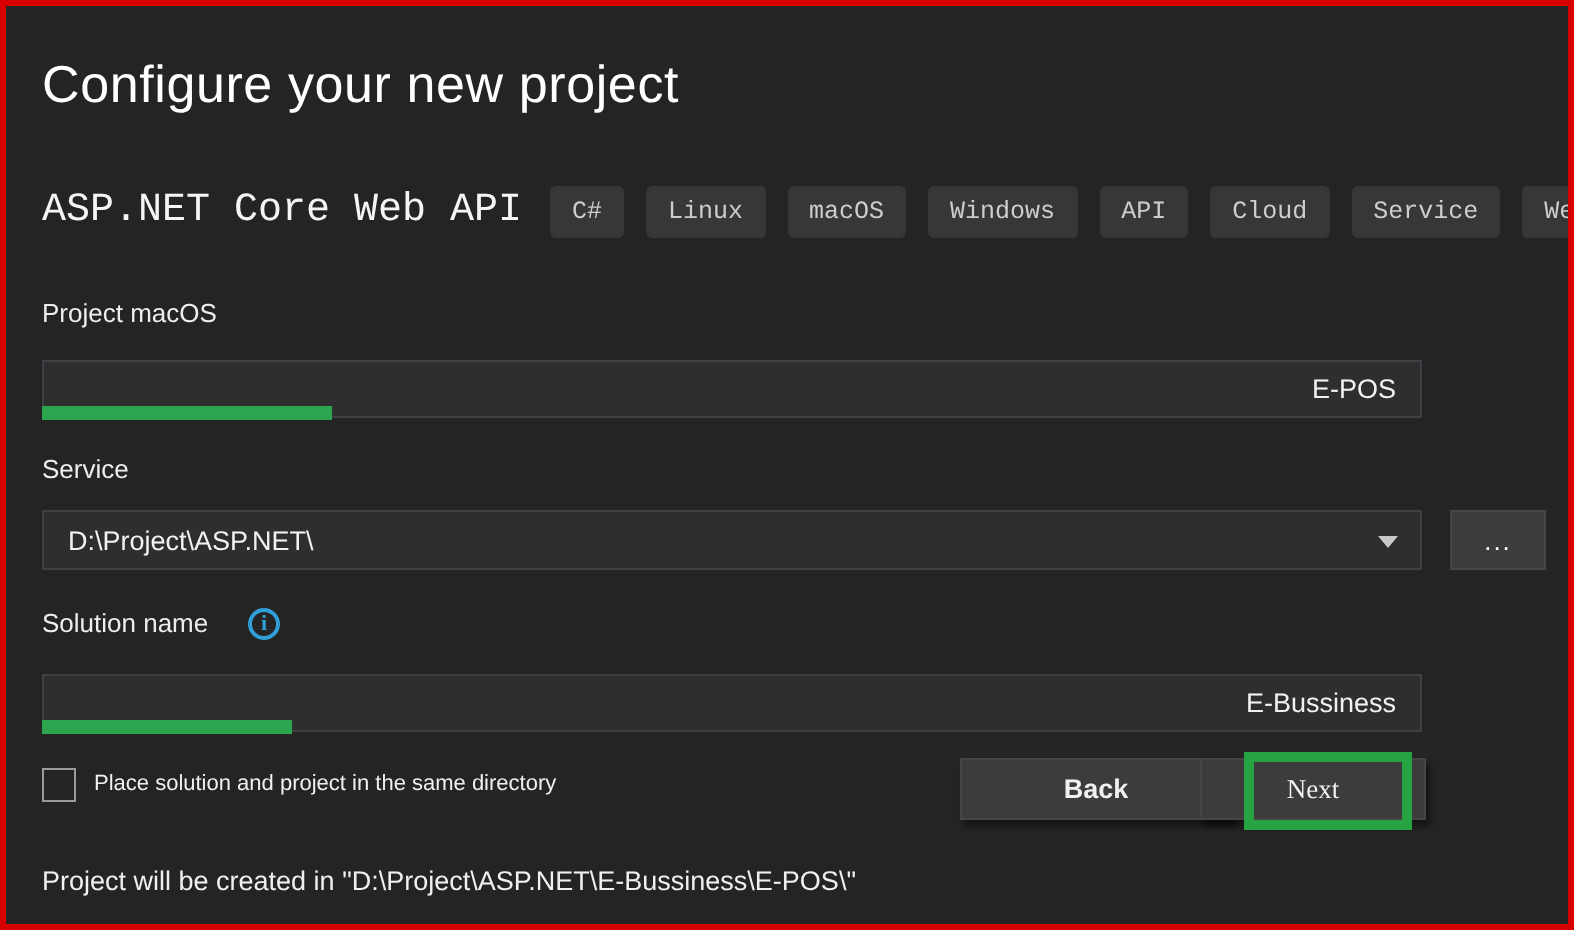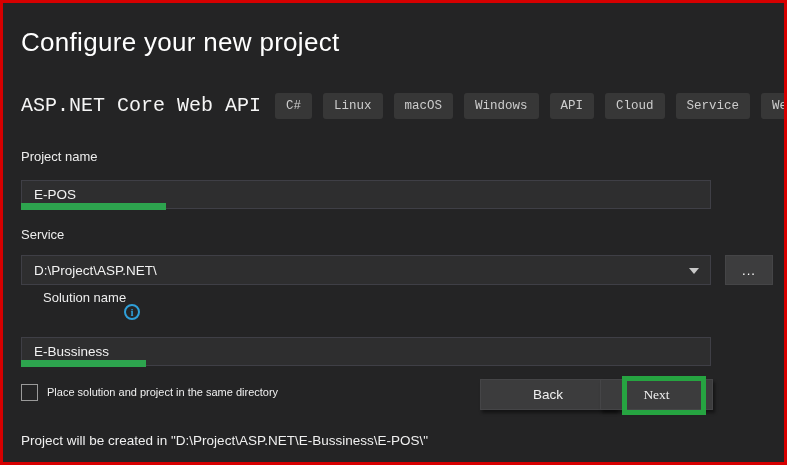--- a/index.html
+++ b/index.html
@@ -37,21 +37,21 @@
   }
 
   .field-label {
     position:absolute; left:18px;
     font-size:13px; color:#ededed; white-space:nowrap;
   }
   .text-field {
     position:absolute; left:18px; width:690px; height:29px;
     background:#2e2e2f; border:1px solid #3f3f46;
     color:#f2f2f2; font-size:13.5px; font-family:"Liberation Sans",sans-serif;
-    padding:0 12px; outline:none;
+    padding:0 12px; outline:none;text-align:right;
   }
   .underline-green {
     position:absolute; left:18px; height:7px;
     background:#2da44e;
   }
 
   .dropdown {
     position:absolute; left:18px; top:252px; width:690px; height:30px;
     background:#2e2e2f; border:1px solid #3f3f46;
     color:#f2f2f2; font-size:13.5px;
@@ -87,21 +87,21 @@
   }
   .checkbox-label { font-size:11px; color:#f0f0f0; white-space:nowrap; }
 
   .btn {
     position:absolute; top:376px; height:31px;
     background:#3c3c3d; border:1px solid #454547;
     color:#f0f0f0; font-size:13.5px;
     display:flex; align-items:center; justify-content:center;
     box-shadow:2px 3px 3px rgba(0,0,0,0.45);
   }
-  .btn-back { left:477px; width:136px; }
+  .btn-back { left:477px; width:136px;font-weight:bold; }
   .btn-next { left:597px; width:113px;font-family:Liberation Serif, serif; }
 
   .next-highlight {
     position:absolute; left:619px; top:373px; width:84px; height:39px;
     border:5px solid #26a441;
     pointer-events:none; z-index:5;
   }
 
   .status-text {
     position:absolute; left:18px; top:430px;
@@ -123,32 +123,32 @@
           <span class="tag">Linux</span>
           <span class="tag">macOS</span>
           <span class="tag">Windows</span>
           <span class="tag">API</span>
           <span class="tag">Cloud</span>
           <span class="tag">Service</span>
           <span class="tag">Web</span>
         </div>
     </div>
 
-    <div class="field-label" style="top:146px;">Project name</div>
+    <div class="field-label" style="top:146px;">Project macOS</div>
     <input class="text-field" style="top: 177px;" type="text" value="E-POS">
     <div class="underline-green" style="top:200px; width:145px;"></div>
 
     <div class="field-label" style="top:224px;">Service</div>
     <div class="dropdown">
       <span>D:\Project\ASP.NET\</span>
       <span class="chevron-down"></span>
     </div>
     <div class="browse-btn">...</div>
 
-    <div class="field-label" style="top:287px;margin-left:22px;">Solution name</div>
+    <div class="field-label" style="top:301px;">Solution name</div>
     <div class="info-icon">i</div>
     <input class="text-field" style="top: 334px;" type="text" value="E-Bussiness">
     <div class="underline-green" style="top:357px; width:125px;"></div>
 
     <div class="checkbox-row">
       <div class="checkbox"></div>
       <div class="checkbox-label">Place solution and project in the same directory</div>
     </div>
 
     <div class="btn btn-back">Back</div>

